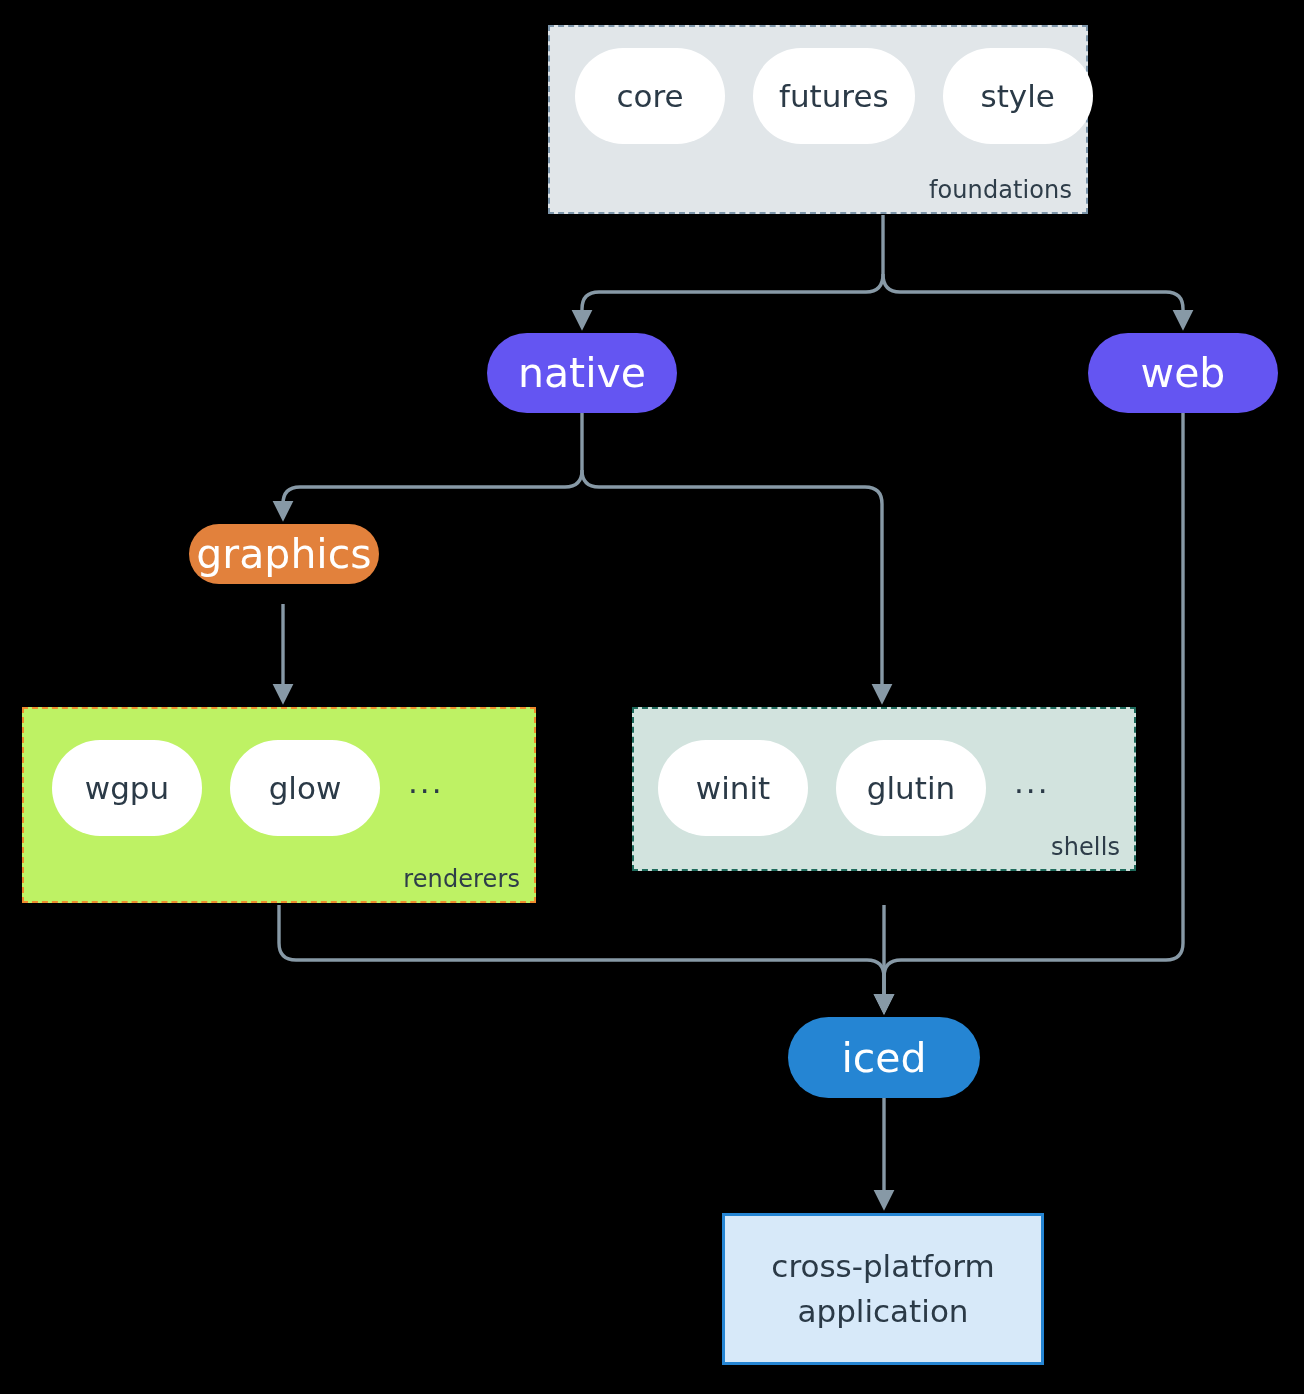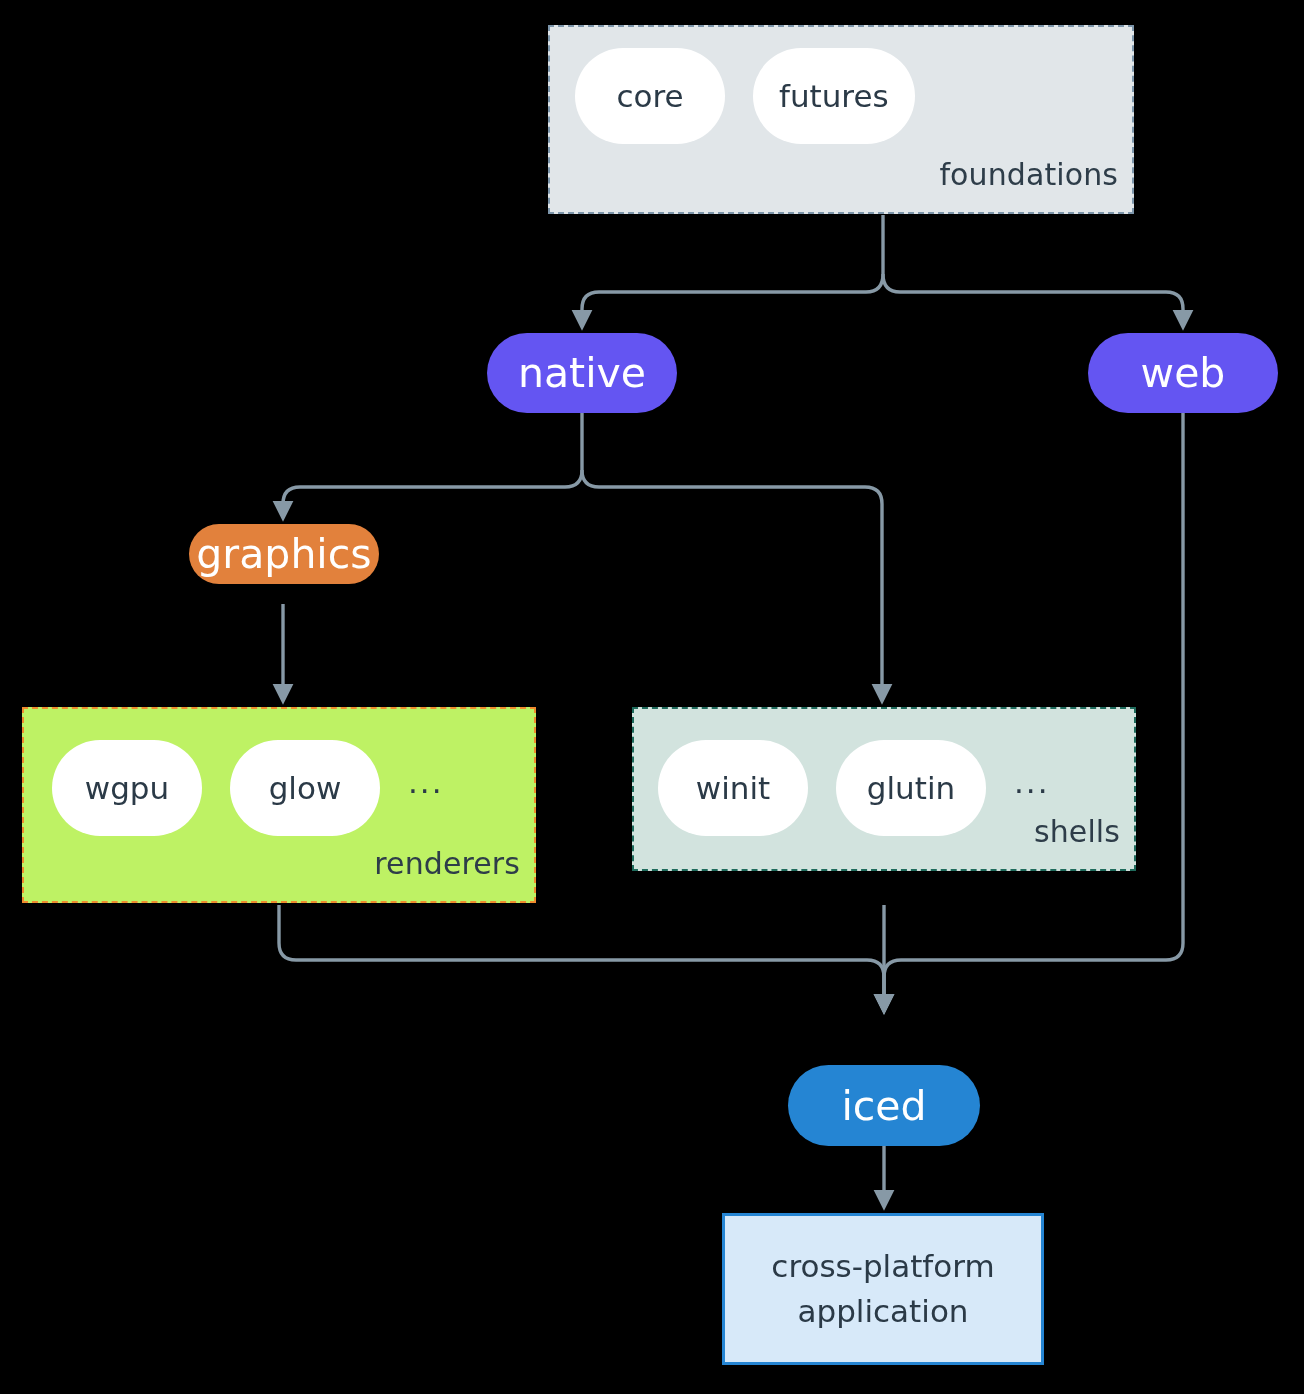--- a/index.html
+++ b/index.html
@@ -27,38 +27,38 @@
   }
 
   
   .cluster {
     position: absolute;
     box-sizing: border-box;
   }
   .cluster-label {
     position: absolute;
     right: 14px;
-    bottom: 20px;
-    font-size: 30px;
+    bottom: 8px;
+    font-size: 24px;
     color: #2e3d49;
     white-space: nowrap;
     letter-spacing: 0.1px;
   }
   .cluster-row {
     position: absolute;
     left: 0;
     top: 0;
     display: flex;
     align-items: center;
   }
 
   #cluster-foundations {
     left: 548px;
     top: 25px;
-    width: 586px;
+    width: 540px;
     height: 189px;
     background: #e1e6e9;
     border: 2px dashed #7d96ab;
   }
   #cluster-foundations .cluster-row {
     left: 25px;
     top: 21px;
   }
 
   #cluster-renderers {
@@ -148,21 +148,20 @@
     width: 190px;
     height: 60px;
     background: #e2813c;
   }
   #node-iced {
     left: 788px;
     top: 1017px;
     width: 192px;
     height: 81px;
     background: #2585d3;
-    margin-top: 48px;
   }
   #node-application {
     left: 722px;
     top: 1213px;
     width: 322px;
     height: 152px;
     background: #d7e9f9;
     border: 3px solid #2585d3;
     color: #2b3a47;
     font-size: 31px;
@@ -203,20 +202,21 @@
       <path d="M 1183 413 L 1183 943 Q 1183 960 1166 960 L 901 960 Q 884 960 884 977 L 884 1011" marker-end="url(#arrow)"></path>
 
       <path d="M 884 1098 L 884 1207" marker-end="url(#arrow)"></path>
     </g>
   </svg>
 
   <div class="cluster" id="cluster-foundations">
     <div class="cluster-row">
       <div class="pill">core</div>
       <div class="pill">futures</div>
+      <div class="pill">style</div>
     </div>
     <div class="cluster-label">foundations</div>
   </div>
 
   <div class="cluster" id="cluster-renderers">
     <div class="cluster-row">
       <div class="pill">wgpu</div>
       <div class="pill">glow</div>
       <div class="ellipsis">...</div>
     </div>

